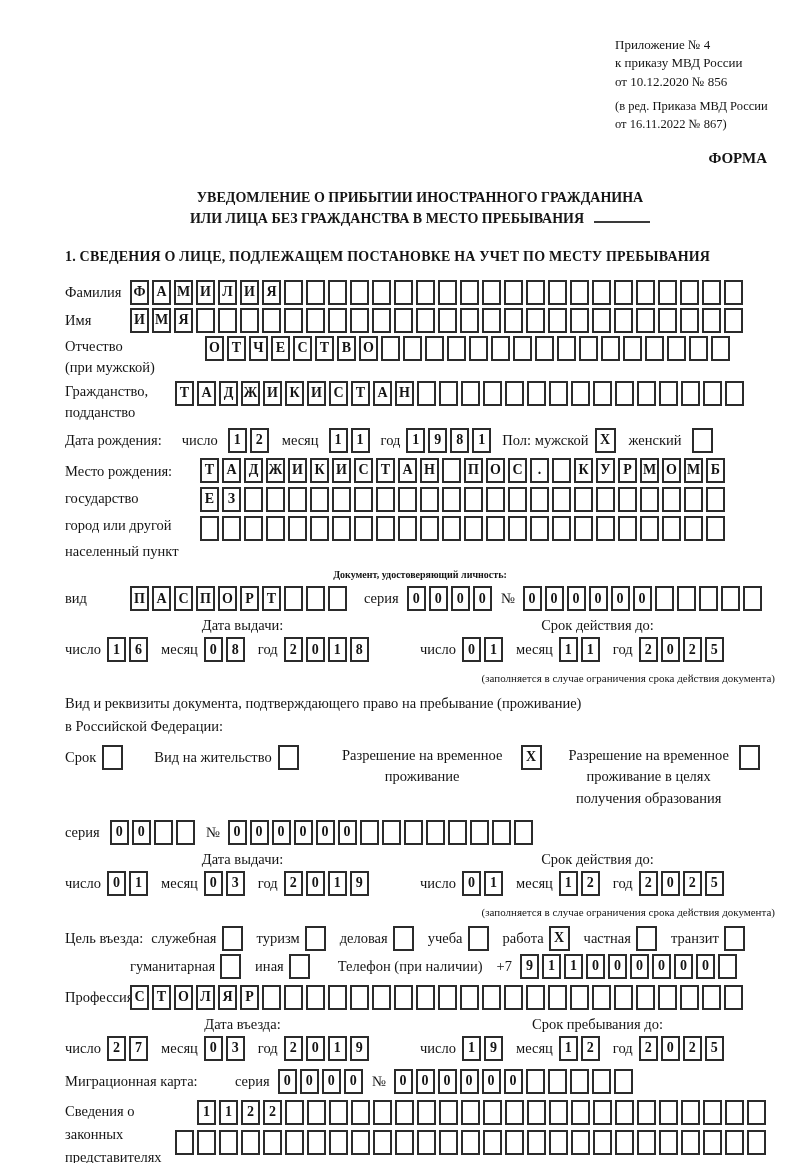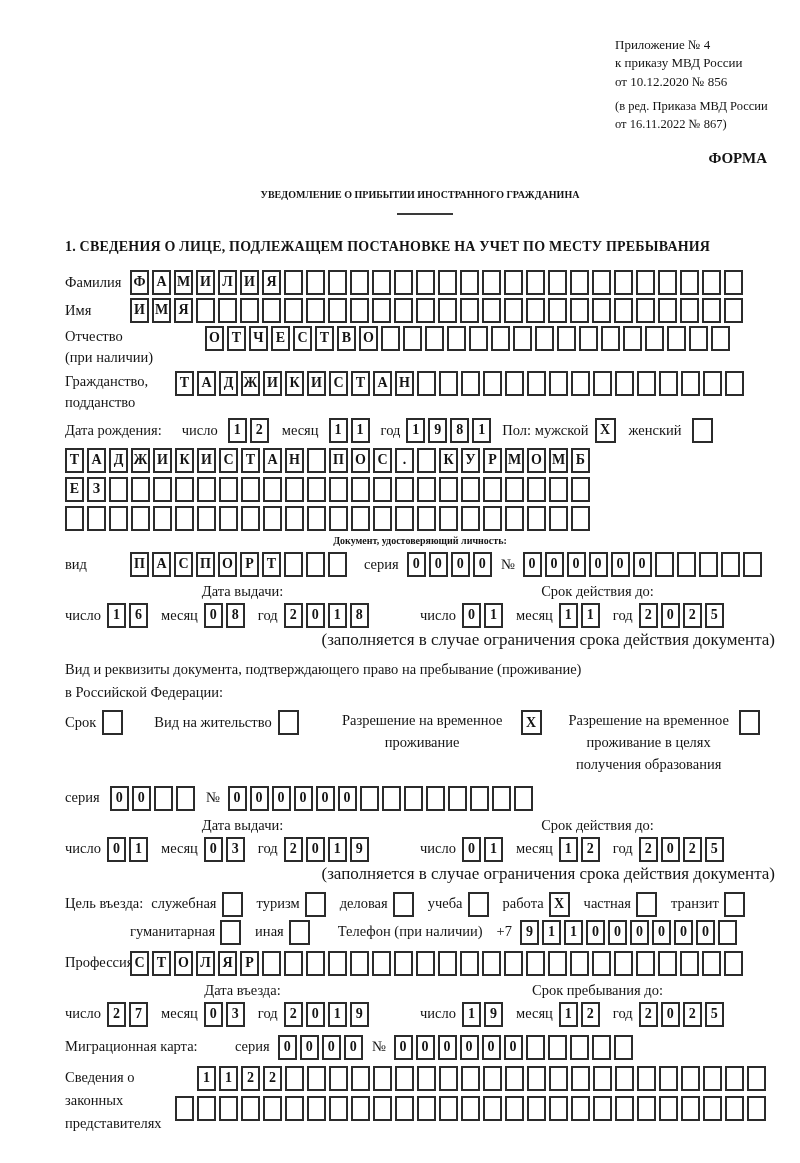--- a/index.html
+++ b/index.html
@@ -9,21 +9,21 @@
     background:#ffffff; color:#141414;
     font-family:"Liberation Serif","DejaVu Serif",serif;
     font-size:14.5px;
   }
   .page { padding:36px 25px 0 65px; width:800px; }
 
   
   .annex { margin-left:550px; font-size:13px; line-height:1.42; white-space:nowrap; }
   .annex-note { margin-top:7px; font-size:12.5px; }
   .forma { text-align:right; padding-right:8px; font-weight:bold; font-size:15px; margin-top:16px; }
-  .title { text-align:center; font-weight:bold; font-size:10px; line-height:1.5; margin-top:20px; }
+  .title { text-align:center; font-weight:bold; font-size:14px; line-height:1.5; margin-top:20px; }
   .title-underline { display:inline-block; width:56px; height:13px; border-bottom:2.5px solid #3a3a3a; margin-left:10px; }
   .section { font-weight:bold; font-size:14px; margin-top:20px; margin-bottom:15px; letter-spacing:.2px; }
 
   
   .row { display:flex; align-items:center; margin-bottom:3px; }
   .row.top { align-items:flex-start; }
   .lbl { line-height:1.35; }
   .w65 { width:65px; flex:none; }
   .w110 { width:110px; flex:none;font-family:Liberation Serif, serif; }
   .w135 { width:135px; flex:none; }
@@ -46,21 +46,21 @@
   
   .doc-heading { text-align:center; font-weight:bold; font-size:10px; margin:4px 0 6px 0; }
 
   
   .dates { display:flex; margin-top:6px; }
   .dates-col { width:50%; flex:none; }
   .dates-head { text-align:center; margin-bottom:3px; }
   .dates-fields { display:flex; align-items:center; }
   .dates-fields .lbl { margin-right:6px; }
   .dates-fields .boxes { margin-right:10px; }
-  .dates-note { width:100%; text-align:right; font-size:17px; margin-top:2px; margin-bottom:8px; }
+  .dates-note { width:100%; text-align:right; font-size:11px; margin-top:10px; margin-bottom:8px; }
 
   
   .res-line { line-height:1.6; }
   .opts { display:flex; align-items:flex-start; margin-top:6px; margin-bottom:10px; }
   .opt { display:flex; align-items:flex-start; }
   .opt .lbl { padding-top:3px; }
   .optc .lbl { text-align:center; line-height:1.5; padding-top:0; }
   .optw185 { width:185px; flex:none; }
   .optw170 { width:168px; flex:none; }
   .opt .boxes { margin-left:6px; }
@@ -89,21 +89,21 @@
       <div>(в ред. Приказа МВД России</div>
       <div>от 16.11.2022 № 867)</div>
     </div>
   </div>
 
   <div class="forma">ФОРМА</div>
 
   <div class="title">
     <div>УВЕДОМЛЕНИЕ О ПРИБЫТИИ ИНОСТРАННОГО ГРАЖДАНИНА</div>
     <div>
-      <span class="title-underline"></span>
+      <span>ИЛИ ЛИЦА БЕЗ ГРАЖДАНСТВА В МЕСТО ПРЕБЫВАНИЯ</span><span class="title-underline"></span>
     </div>
   </div>
 
   <div class="section">1. СВЕДЕНИЯ О ЛИЦЕ, ПОДЛЕЖАЩЕМ ПОСТАНОВКЕ НА УЧЕТ ПО МЕСТУ ПРЕБЫВАНИЯ</div>
 
   <div class="row">
     <div class="lbl w65">Фамилия</div>
     <div class="boxes">
         <span class="cell">Ф</span>
         <span class="cell">А</span>
@@ -166,21 +166,21 @@
         <span class="cell"></span>
         <span class="cell"></span>
         <span class="cell"></span>
         <span class="cell"></span>
       </div>
   </div>
 
   <div class="row top">
     <div class="lbl w140 two-line">
       <div>Отчество</div>
-      <div>(при наличии)</div>
+      <div>(при мужской)</div>
     </div>
     <div class="boxes">
         <span class="cell">О</span>
         <span class="cell">Т</span>
         <span class="cell">Ч</span>
         <span class="cell">Е</span>
         <span class="cell">С</span>
         <span class="cell">Т</span>
         <span class="cell">В</span>
         <span class="cell">О</span>
@@ -261,20 +261,26 @@
     <span class="boxes cbx ml6">
         <span class="cell">X</span>
       </span>
     <span class="lbl ml10">женский</span>
     <span class="boxes cbx ml10">
         <span class="cell"></span>
       </span>
   </div>
 
   <div class="row top" style="margin-top:5px;">
+    <div class="lbl w135" style="line-height:1.85;">
+      <div>Место рождения:</div>
+      <div>государство</div>
+      <div>город или другой</div>
+      <div>населенный пункт</div>
+    </div>
     <div>
       <div class="boxes" style="margin-bottom:4px;">
           <span class="cell">Т</span>
           <span class="cell">А</span>
           <span class="cell">Д</span>
           <span class="cell">Ж</span>
           <span class="cell">И</span>
           <span class="cell">К</span>
           <span class="cell">И</span>
           <span class="cell">С</span>

